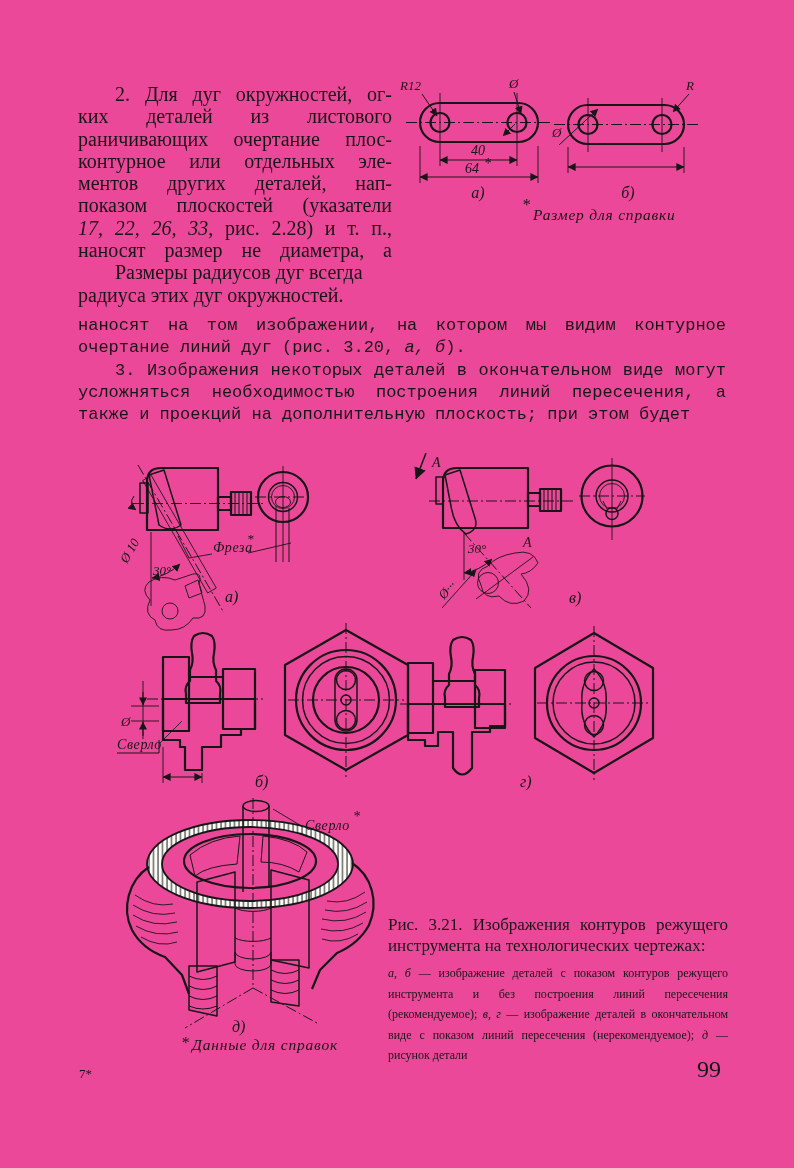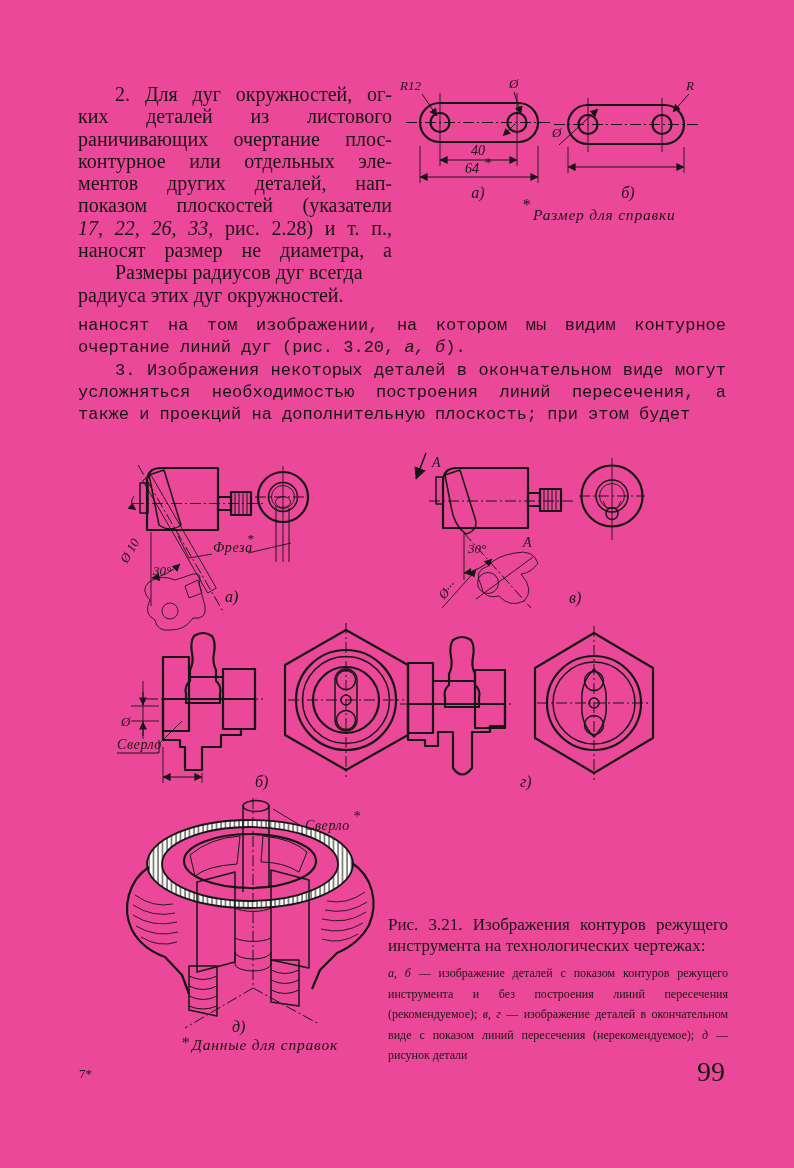--- a/index.html
+++ b/index.html
@@ -18,21 +18,21 @@
 
   .fig320 { position:absolute; left:392px; top:74px; width:340px; height:152px; }
   .cap320 { position:absolute; left:399px; top:232px; width:329px; font-size:17px; line-height:20.5px; }
   .cap320 .legend { margin-top:6px; font-size:16.5px; }
 
   .fig321 { position:absolute; left:85px; top:440px; width:648px; height:628px; }
   .cap321 { position:absolute; left:388px; top:876px; width:340px; font-size:17px; line-height:20.5px;margin-top:39px; }
   .cap321 .legend { margin-top:7px; font-size:12px; }
 
   .footer-left  { position:absolute; left:79px;  top:1066px; font-size:13px; }
-  .footer-right { position:absolute; left:697px; top:1056px; font-size:28px; }
+  .footer-right { position:absolute; left:697px; top:1056px; font-size:24px; }
 
   svg { display:block; }
   svg text { font-family:"Liberation Serif", serif; fill:#161616; }
   .t13 { font-size:13px; font-style:italic; }
   .t14 { font-size:14px; font-style:italic; }
   .t16 { font-size:16px; font-style:italic; }
   .hand   { font-size:14px; font-style:italic; letter-spacing:.6px; }
   .hand15 { font-size:15.5px; font-style:italic; letter-spacing:.8px; }
   .thick { stroke:#161616; stroke-width:2.2; fill:none; stroke-linejoin:round; }
   .med   { stroke:#161616; stroke-width:1.5; fill:none; stroke-linejoin:round; }

